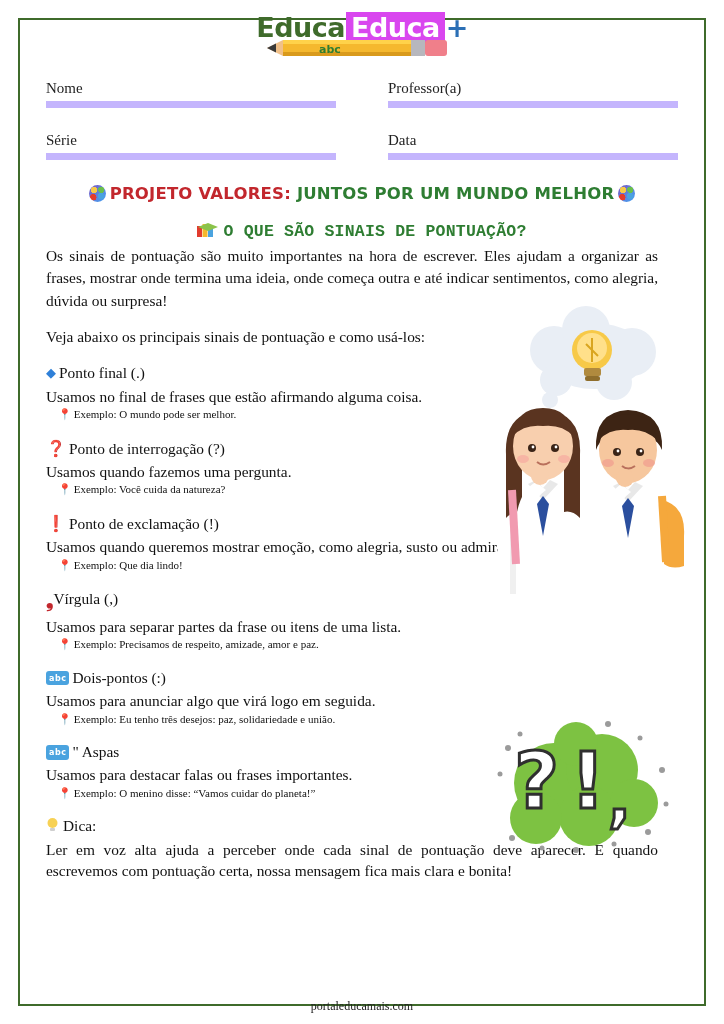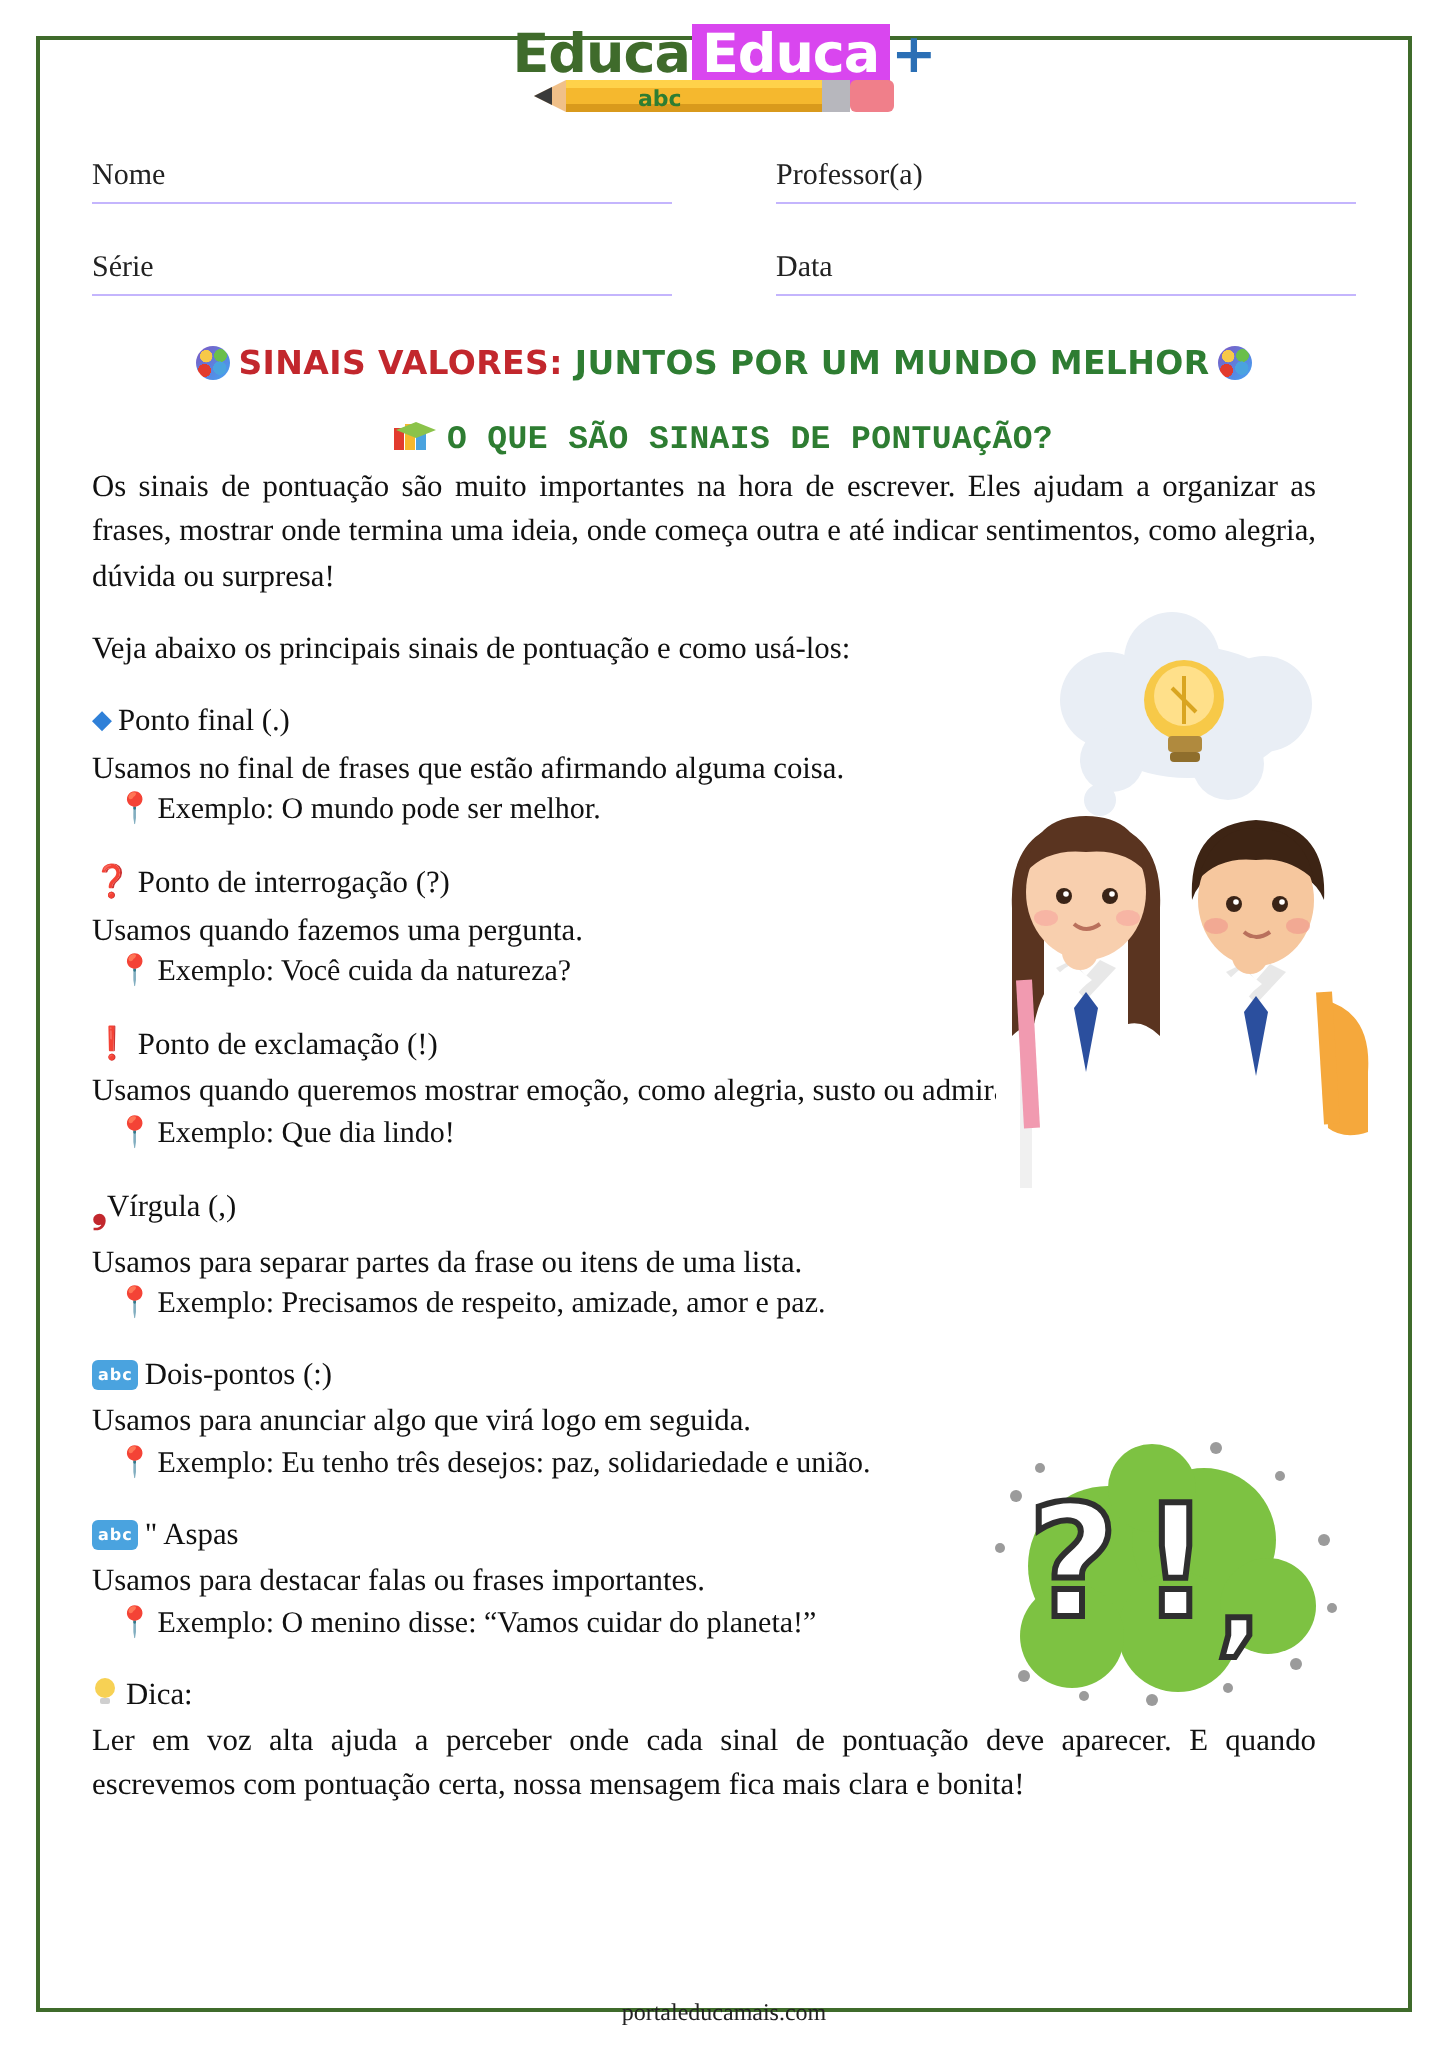--- a/index.html
+++ b/index.html
@@ -74,21 +74,21 @@
   .fields {
     margin-top: 10px;
   }
   .field-row {
     display: flex;
     justify-content: space-between;
     margin-bottom: 24px;
   }
   .field {
     width: 290px;
-    border-bottom: 1px solid #c4b5fd;
+    border-bottom: 7px solid #c4b5fd;
     padding-bottom: 4px;
     font-family: "Liberation Serif", serif;
     font-size: 15px;
     color: #222;
   }
 
   
   .title-block {
     text-align: center;
     margin-top: 14px;
@@ -152,21 +152,21 @@
   }
   .rule-head {
     font-size: 15.4px;
     margin-bottom: 1px;
   }
   .rule-line {
     font-size: 15.4px;
     line-height: 1.4;
   }
   .rule-ex {
-    font-size: 15px;
+    font-size: 11px;
     line-height: 1.4;
     padding-left: 12px;
     font-family: Liberation Serif, serif;
   }
   .narrow { width: 468px; }
 
   .bullet-diamond {
     color: #2f80d8;
     font-size: 13px;
     vertical-align: 1px;
@@ -269,21 +269,21 @@
         <div class="field">Professor(a)</div>
       </div>
       <div class="field-row">
         <div class="field">Série</div>
         <div class="field">Data</div>
       </div>
     </div>
 
     <div class="title-block">
       <div class="title-line1">
-        <span class="globe"></span><span class="t-red">SINAIS VALORES:</span> <span class="t-green">JUNTOS POR UM MUNDO MELHOR</span><span class="globe"></span>
+        <span class="globe"></span><span class="t-red">PROJETO VALORES:</span> <span class="t-green">JUNTOS POR UM MUNDO MELHOR</span><span class="globe"></span>
       </div>
       <div class="title-line2">
         <svg class="books" width="22" height="16" viewBox="0 0 22 16">
           <rect x="0" y="4" width="5" height="11" fill="#e23b2e"></rect>
           <rect x="5.5" y="2" width="5" height="13" fill="#f5b82e"></rect>
           <rect x="11" y="5" width="5" height="10" fill="#4aa3df"></rect>
           <polygon points="11,1 21,5 11,9 1,5" fill="#8bc34a"></polygon>
         </svg><span class="t-green">O QUE SÃO SINAIS DE PONTUAÇÃO?</span>
       </div>
     </div>

